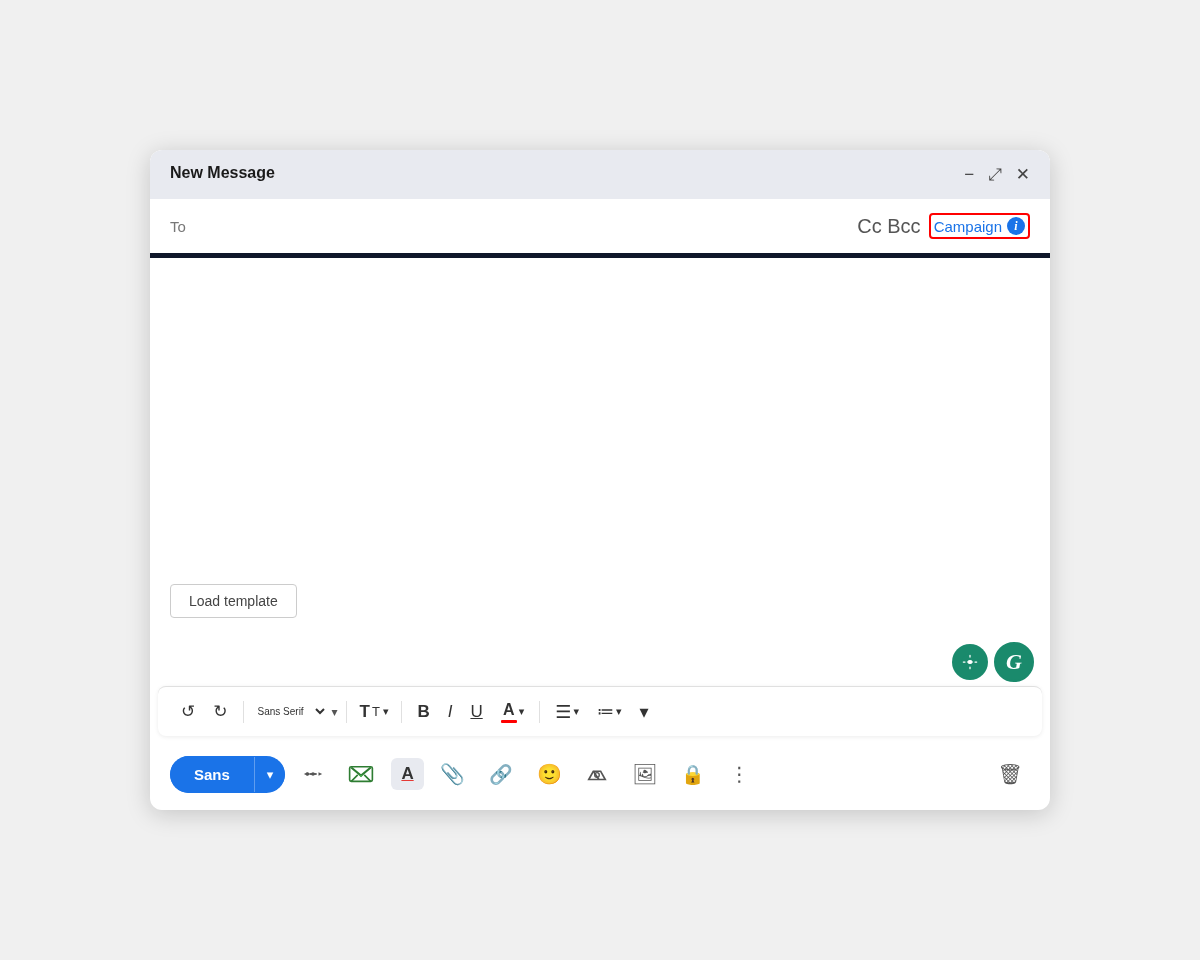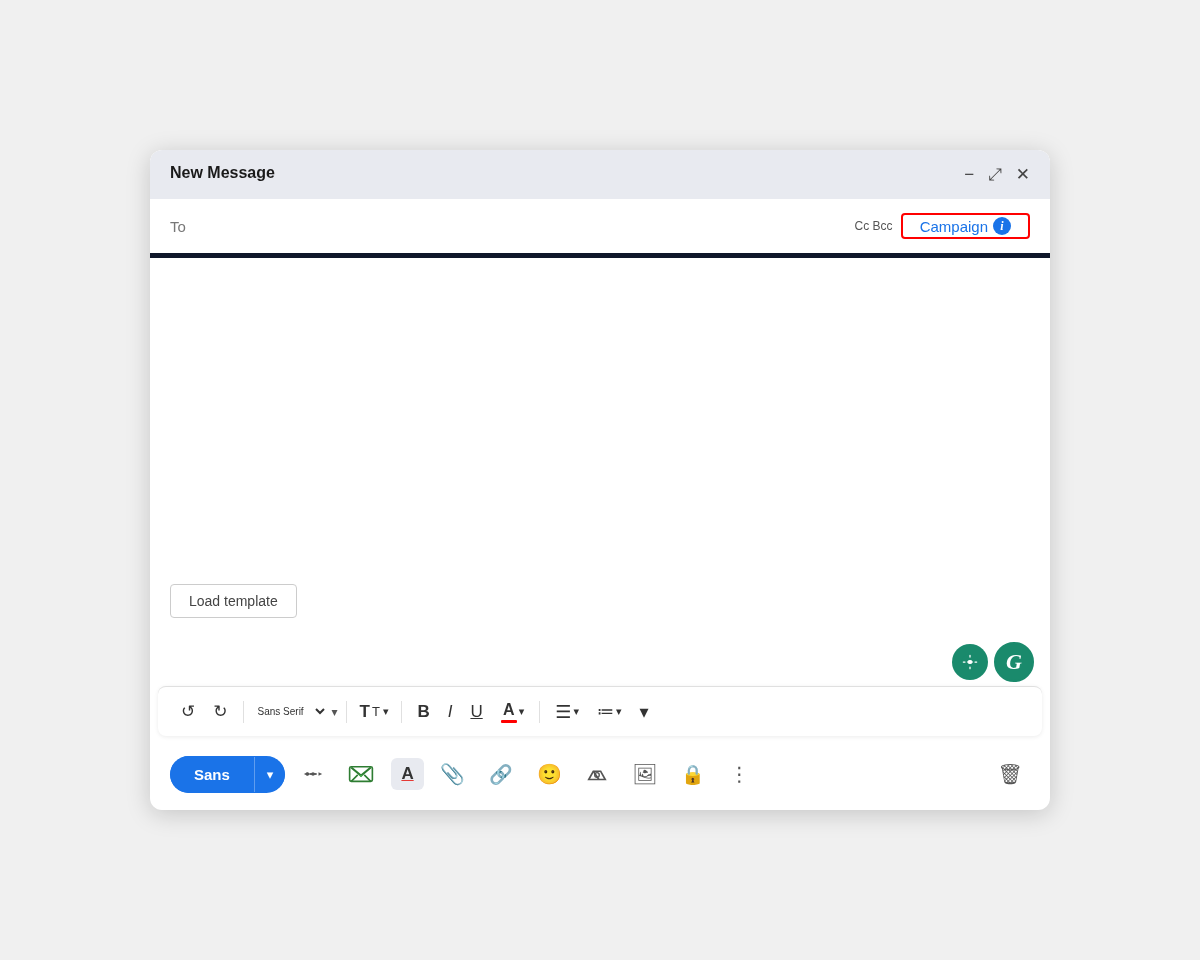--- a/index.html
+++ b/index.html
@@ -70,33 +70,33 @@
       background: transparent;
     }
     .field-actions {
       display: flex;
       align-items: center;
       gap: 8px;
       margin-left: auto;
     }
     .cc-bcc {
       color: #555;
-      font-size: 12px;
+      font-size: 20px;
       cursor: pointer;
     }
     .campaign-btn {
       display: flex;
       align-items: flex-end;
       gap: 5px;
       color: #1a73e8;
       font-size: 15px;
       font-weight: 500;
       border: 2px solid red;
       border-radius: 4px;
-      padding: 2px 17px;
+      padding: 2px 3px;
       cursor: pointer;
       background: transparent;
     }
     .campaign-info-icon {
       display: inline-flex;
       align-items: center;
       justify-content: center;
       background: #1a73e8;
       color: #fff;
       border-radius: 50%;

